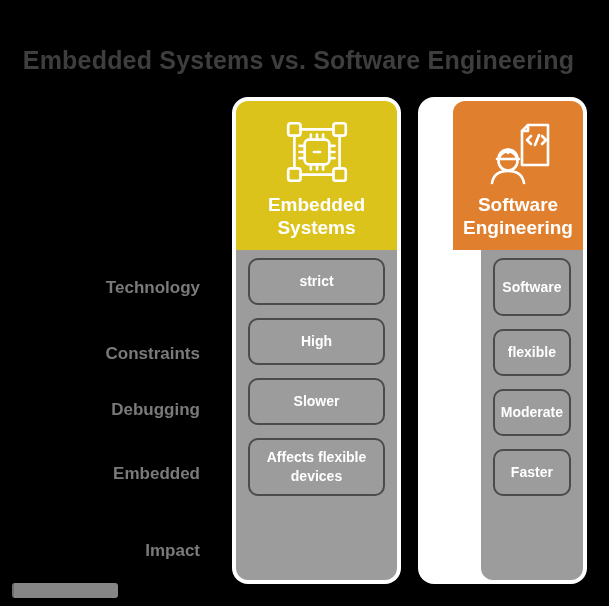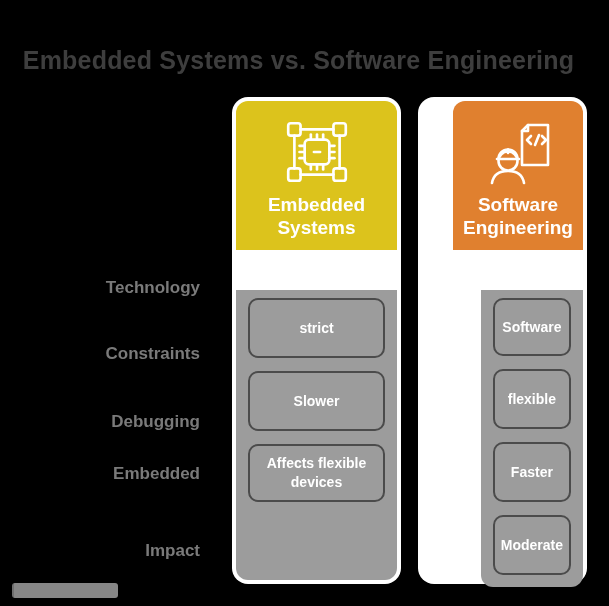--- a/index.html
+++ b/index.html
@@ -26,21 +26,21 @@
     text-align:center;
     font-size:25px;font-weight:700;
     color:var(--title-color);
     letter-spacing:.2px;
   }
   .card{
     position:absolute;top:97px;width:169px;height:487px;
     background:var(--card-white);
     border-radius:16px;
     padding:4px;box-sizing:border-box;
-    display:flex;flex-direction:column;gap:40px;
+    display:flex;flex-direction:column;
   }
   .card.embedded{left:232px;}
   .card.software{left:418px;align-items:flex-end;}
   .card-header{
     height:149px;flex:0 0 149px;
     border-radius:12px 12px 0 0;
     display:flex;flex-direction:column;
     align-items:center;justify-content:flex-start;
   }
   .card.embedded .card-header{background:var(--yellow);}
@@ -59,34 +59,34 @@
     padding:8px 12px 12px;
     gap:13px;box-sizing:border-box;
   }
   .pill{
     background:var(--body-gray);
     border:2px solid var(--pill-border);
     border-radius:10px;
     color:#fff;font-size:14px;font-weight:700;
     display:flex;align-items:center;justify-content:center;
     text-align:center;line-height:1.35;
-    height:60px;flex:0 0 auto;
+    height:47px;flex:0 0 auto;
     box-sizing:border-box;
     padding:0 6px;
   }
   .pill.tall{height:58px;}
   .row-label{
     position:absolute;left:0;width:200px;
     text-align:right;
     color:var(--label-color);
     font-size:17px;font-weight:700;
   }
   .row-label.r0{top:278px;}
   .row-label.r1{top:344px;}
-  .row-label.r2{top:412px;}
+  .row-label.r2{top:400px;}
   .row-label.r3{top:464px;}
   .row-label.r4{top:530px;margin-top:11px;}
   .watermark{
     position:absolute;left:12px;top:583px;
     width:106px;height:15px;
     background:var(--watermark-gray);
     border-radius:3px;
     background-image:linear-gradient(90deg, rgba(0,0,0,.18) 0 2px, transparent 2px 7px);
     opacity:.95;
   }
@@ -130,20 +130,21 @@
           <line x1="48" y1="30" x2="53" y2="30"></line>
           <line x1="48" y1="36" x2="53" y2="36"></line>
           <line x1="48" y1="42" x2="53" y2="42"></line>
           <line x1="33" y1="36" x2="39" y2="36"></line>
         </svg>
       </span>
       <div class="header-title">Embedded Systems</div>
     </div>
     <div class="card-body">
       <div class="pill">strict</div>
+      <div class="pill">High</div>
       <div class="pill">Slower</div>
       <div class="pill tall">Affects flexible devices</div>
     </div>
   </div>
 
   <div class="card software">
     <div class="card-header">
       <span class="header-icon">
         <svg width="80" height="78" viewBox="0 0 80 78" fill="none" stroke="#ffffff" stroke-width="2.6" stroke-linecap="round" stroke-linejoin="round">
 
@@ -160,20 +161,20 @@
           <line x1="19" y1="46" x2="41" y2="46"></line>
 
           <path d="M14 70 Q16 58 30 58 Q44 58 46 70"></path>
         </svg>
       </span>
       <div class="header-title">Software Engineering</div>
     </div>
     <div class="card-body">
       <div class="pill tall">Software</div>
       <div class="pill">flexible</div>
+      <div class="pill">Moderate</div>
       <div class="pill">Faster</div>
-      <div class="pill">Moderate</div>
     </div>
   </div>
 
   <div class="watermark"></div>
 
 </div>
 
 </body></html>

